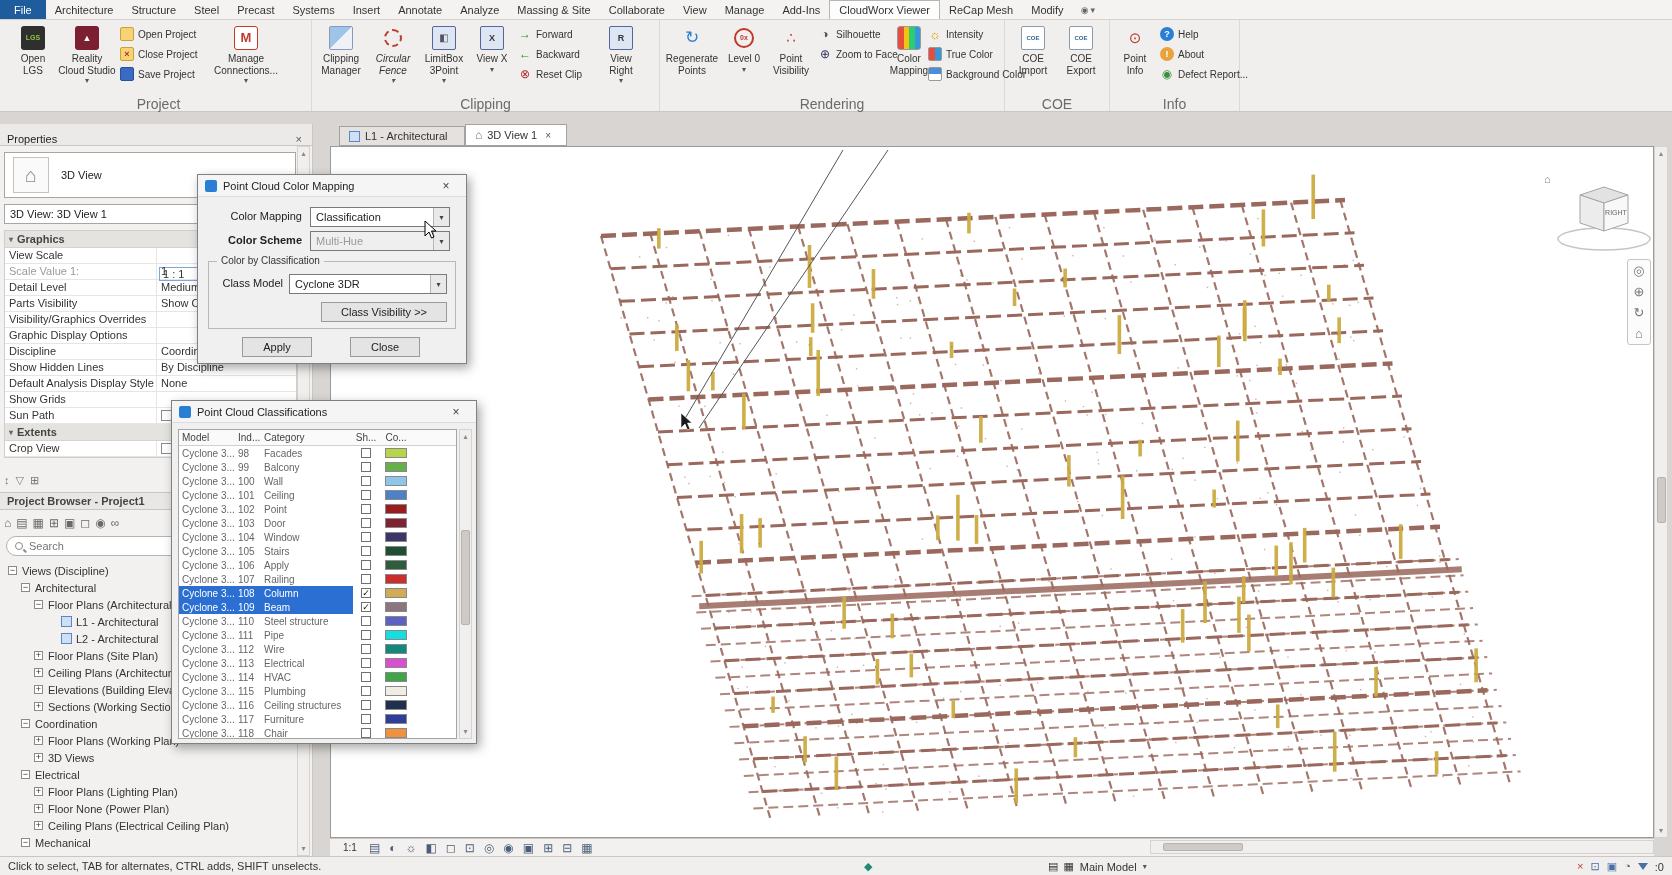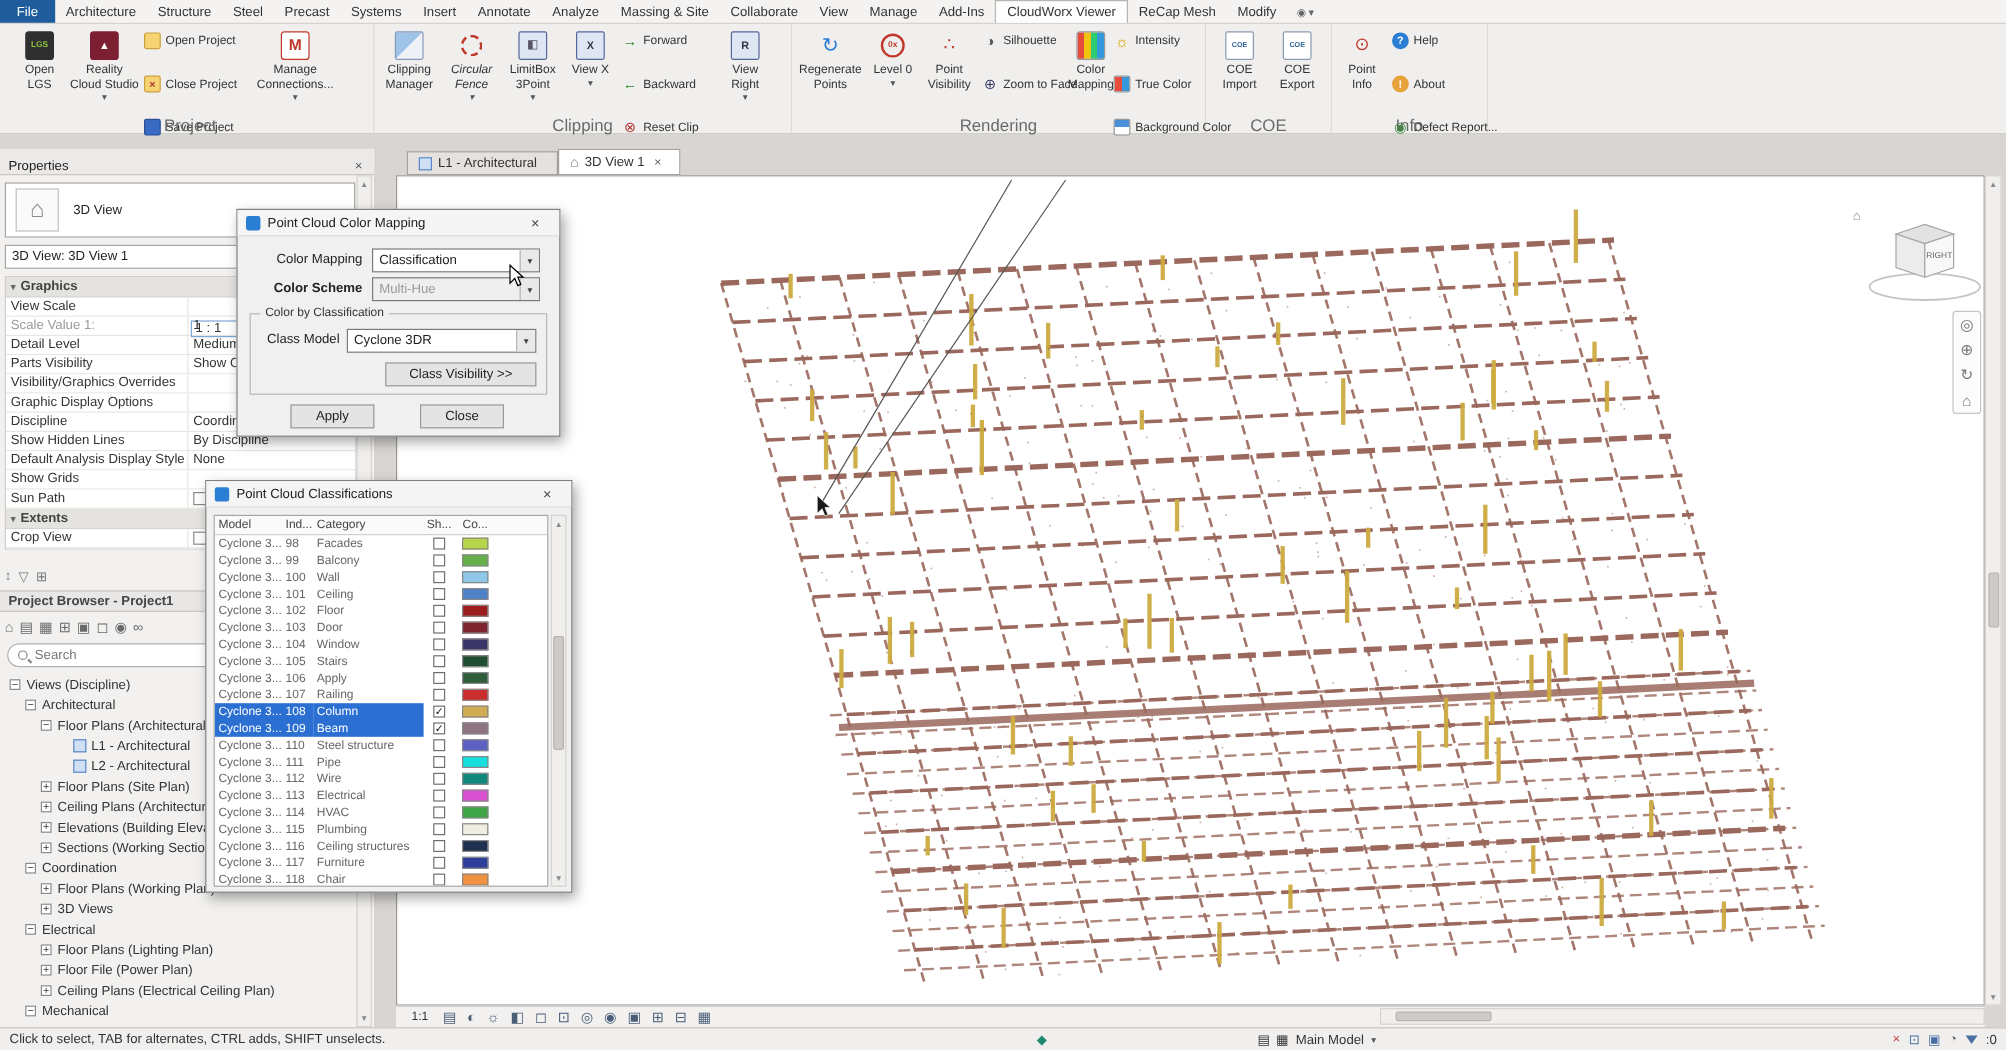--- a/index.html
+++ b/index.html
@@ -13,21 +13,21 @@
 .menu-item{padding:0 9px;display:flex;align-items:center;color:#333;white-space:nowrap;cursor:default;}
 .menu-item.active{background:#fdfdfd;border:1px solid #b8b4b0;border-bottom:none;}
 #menu-extra{display:flex;align-items:center;gap:2px;padding:0 8px;color:#666;font-size:9px;}
 
 
 #ribbon{position:absolute;left:0;top:20px;width:1672px;height:92px;background:#f0efed;border-bottom:1px solid #c9c6c3;z-index:4;}
 .rgroup{position:absolute;top:0;height:91px;border-right:1px solid #dcd9d6;}
 .rg-label{position:absolute;left:0;right:0;bottom:1px;text-align:center;font-size:14px;color:#6a6a6a;height:12px;line-height:12px;}
 .bigbtn{position:absolute;top:4px;height:72px;display:flex;flex-direction:column;align-items:center;text-align:center;font-size:10px;color:#333;line-height:1.15;cursor:default;}
 .bicon{width:24px;height:24px;margin:2px 0 3px 0;display:flex;align-items:center;justify-content:center;flex:none;}
-.smallcol{position:absolute;top:6px;display:flex;flex-direction:column;gap:20px;text-align:right;}
+.smallcol{position:absolute;top:6px;display:flex;flex-direction:column;gap:4px;text-align:right;}
 .smallbtn{display:flex;align-items:center;gap:4px;font-size:10px;height:16px;white-space:nowrap;color:#333;cursor:default;}
 .si{width:14px;height:14px;flex:none;display:flex;align-items:center;justify-content:center;font-size:10px;border-radius:2px;}
 .darr{font-size:8px;color:#555;}
 
 .ic-lgs{background:#2f2f2f;color:#8dc63f;font-size:7px;font-weight:bold;border-radius:3px;}
 .ic-rcs{background:#7c1f33;color:#fff;font-size:9px;border-radius:3px;}
 .ic-m{background:#fff;border:1px solid #c0392b;color:#c0392b;font-weight:bold;font-size:13px;border-radius:3px;}
 .ic-clip{background:linear-gradient(135deg,#9ec4e8 50%,#eef2f7 50%);border:1px solid #8899bb;border-radius:2px;}
 .ic-circ{width:18px;height:18px;border:2px dashed #c0392b;border-radius:50%;}
 .ic-box3{background:#dde6f2;border:1px solid #556699;color:#556;font-size:10px;border-radius:2px;}
@@ -492,21 +492,21 @@
         <div class="tree-row" style="padding-left: 19px;">
           <span class="expander">−</span>
           <span class="tree-label">Electrical</span>
         </div>
         <div class="tree-row" style="padding-left: 32px;">
           <span class="expander">+</span>
           <span class="tree-label">Floor Plans (Lighting Plan)</span>
         </div>
         <div class="tree-row" style="padding-left: 32px;">
           <span class="expander">+</span>
-          <span class="tree-label">Floor File (Power Plan)</span>
+          <span class="tree-label">Floor None (Power Plan)</span>
         </div>
         <div class="tree-row" style="padding-left: 32px;">
           <span class="expander">+</span>
           <span class="tree-label">Ceiling Plans (Electrical Ceiling Plan)</span>
         </div>
         <div class="tree-row" style="padding-left: 19px;">
           <span class="expander">−</span>
           <span class="tree-label">Mechanical</span>
         </div>
       </div>
@@ -1049,21 +1049,21 @@
             <div class="cc c-cb">
               <span class="cb"></span>
             </div>
             <div class="cc c-sw">
               <span class="swatch" style="background: rgb(79, 129, 199);"></span>
             </div>
           </div>
           <div class="cls-row">
             <div class="cc c-model txtcell">Cyclone 3...</div>
             <div class="cc c-ind txtcell">102</div>
-            <div class="cc c-cat txtcell">Floor</div>
+            <div class="cc c-cat txtcell">Point</div>
             <div class="cc c-cb">
               <span class="cb"></span>
             </div>
             <div class="cc c-sw">
               <span class="swatch" style="background: rgb(155, 28, 28);"></span>
             </div>
           </div>
           <div class="cls-row">
             <div class="cc c-model txtcell">Cyclone 3...</div>
             <div class="cc c-ind txtcell">103</div>

